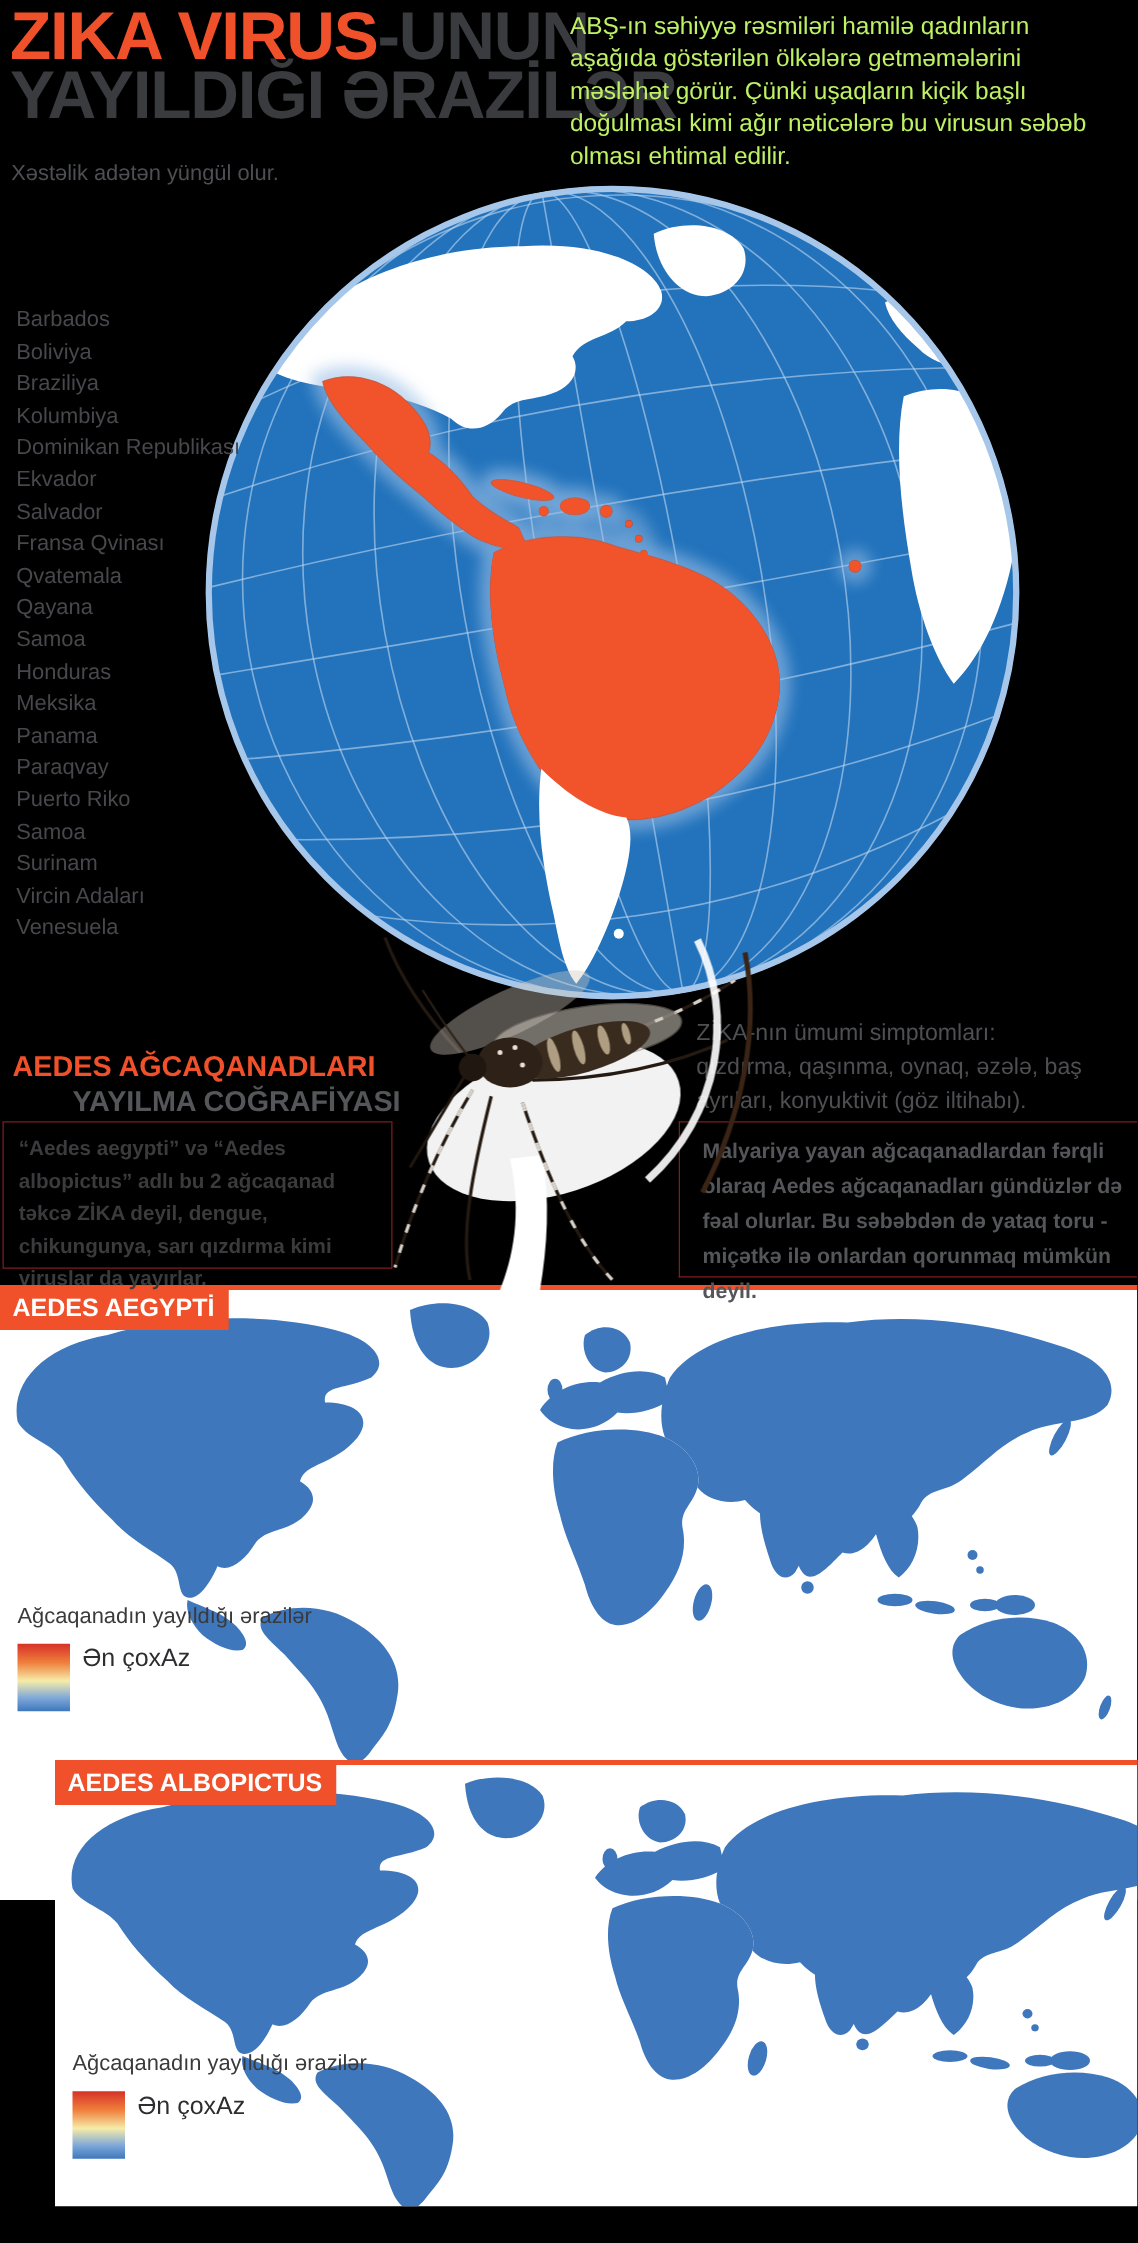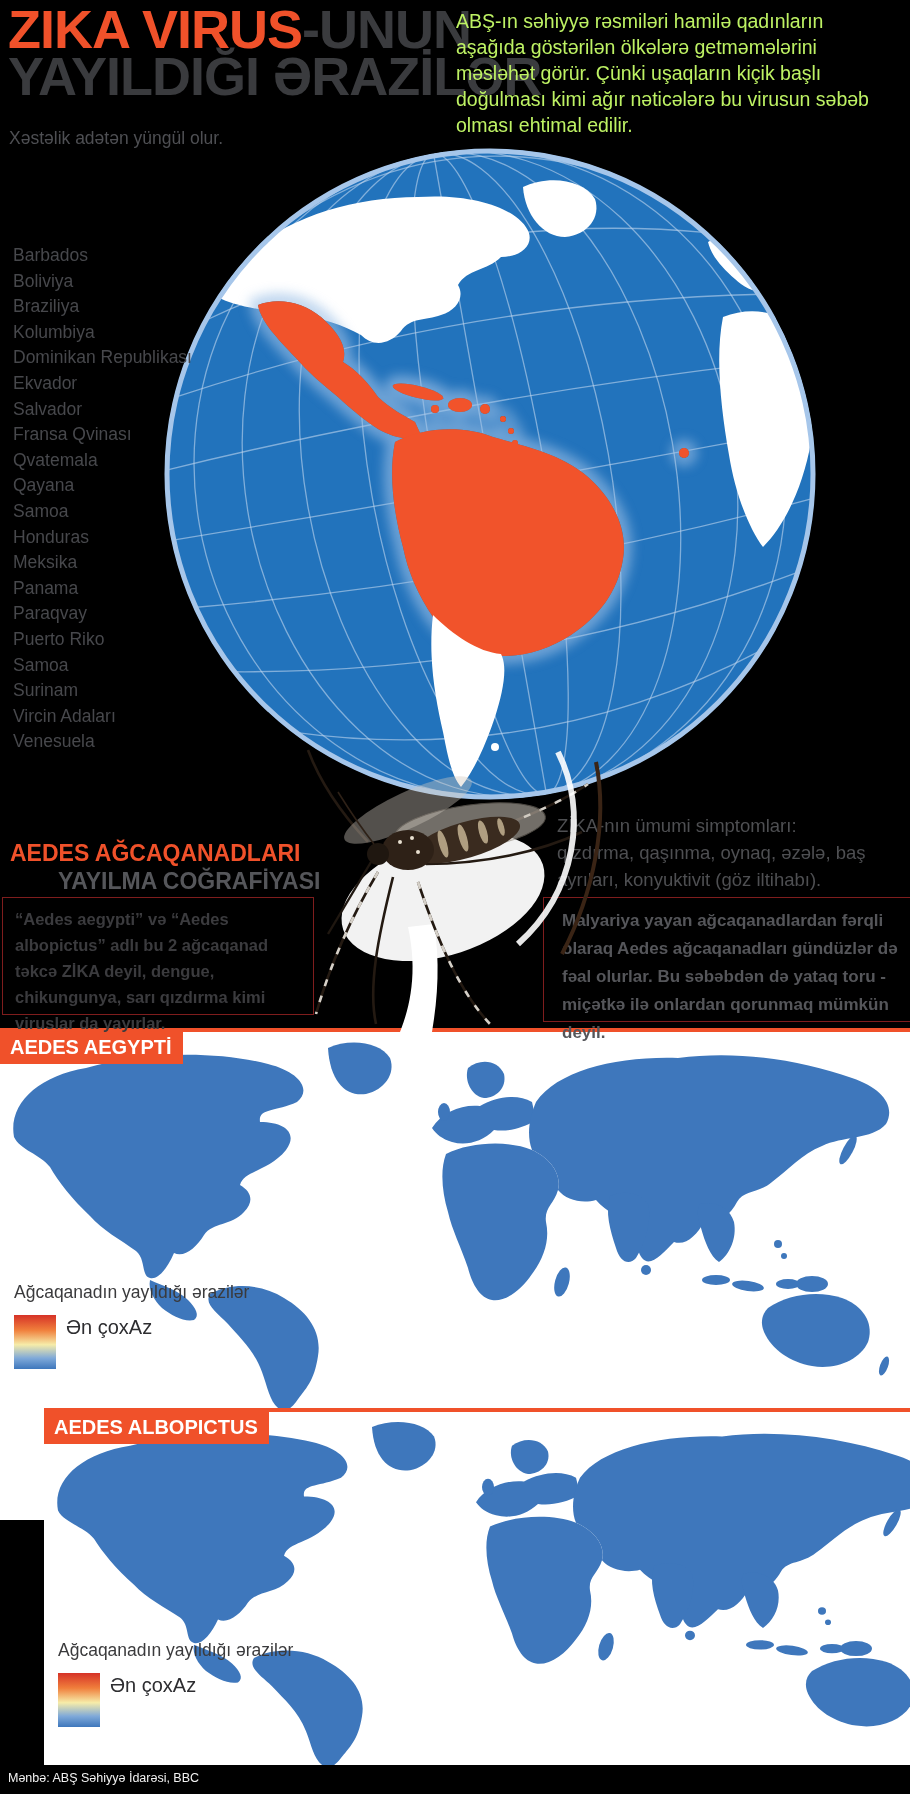--- a/index.html
+++ b/index.html
@@ -314,17 +314,14 @@
       <div class="legend-row">
         <div class="legend-swatch"></div>
         <div class="legend-labels">
           <div>Ən çox</div>
           <div>Az</div>
         </div>
       </div>
     </div>
   </section>
 
-  <div class="footer">
-    <div class="footer-text">Mənbə: ABŞ Səhiyyə İdarəsi, BBC</div>
-  </div>
 
 </div>
 
 </body></html>

